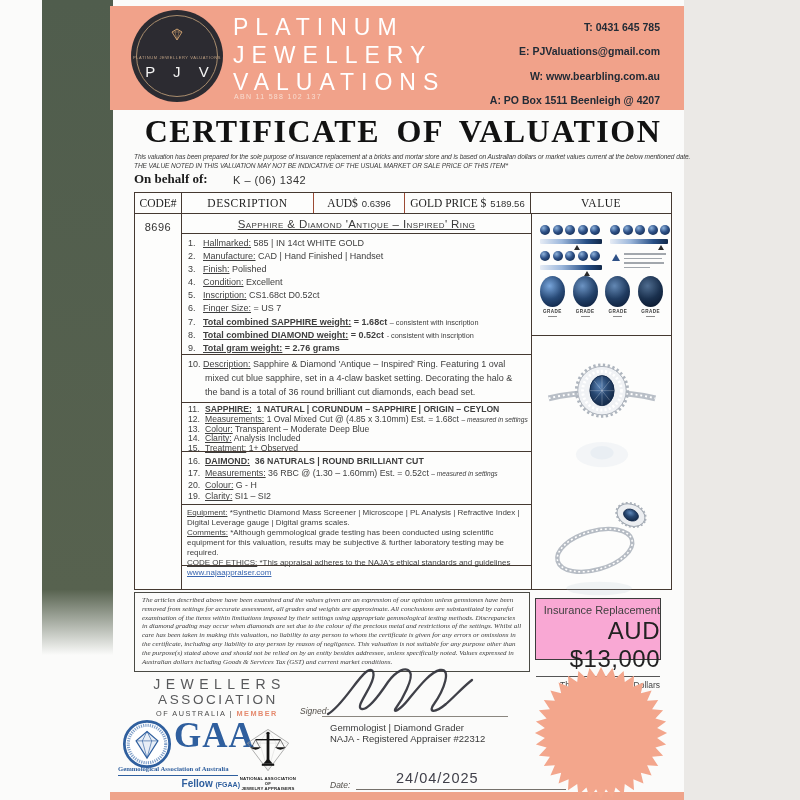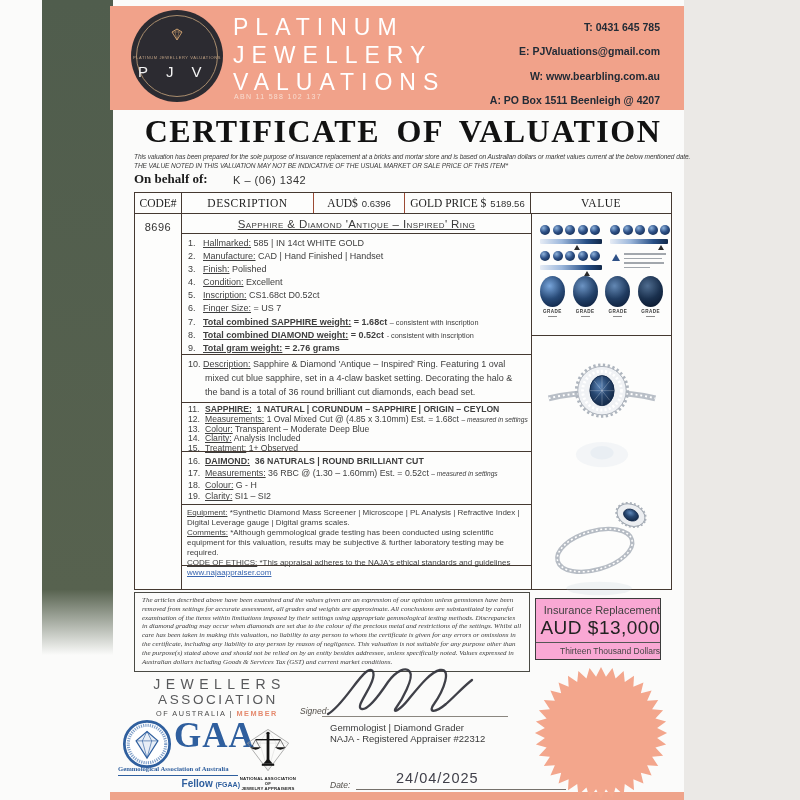--- a/index.html
+++ b/index.html
@@ -11,21 +11,21 @@
     background:linear-gradient(180deg,#505d4d 0%,#57624f 90%,rgba(87,98,79,0) 100%);}
   .strip-right{position:absolute;left:684px;top:0;width:116px;height:800px;background:#ebe9e6;}
   .strip-bottom{position:absolute;left:110px;top:792px;width:574px;height:8px;background:#efa48b;}
 
   
   .band{position:absolute;left:110px;top:6px;width:574px;height:104px;background:#f1a28a;}
   .logo{position:absolute;left:131px;top:10px;width:92px;height:92px;border-radius:50%;background:#2c2b31;}
   .logo-ring{position:absolute;inset:5px;border:1.2px solid #a98d6d;border-radius:50%;}
   .logo-diamond{position:absolute;left:50%;top:17px;transform:translateX(-50%);}
   .logo-arc{position:absolute;top:45px;left:0;width:100%;text-align:center;font-size:4px;letter-spacing:.6px;color:#bfa184;}
-  .logo-pjv{position:absolute;top:53px;left:0;width:100%;font-size:15px;letter-spacing:7px;padding-left:7px;box-sizing:border-box;color:#f4f4f4;}
+  .logo-pjv{position:absolute;top:53px;left:0;width:100%;text-align:center;font-size:15px;letter-spacing:7px;padding-left:7px;box-sizing:border-box;color:#f4f4f4;}
   .brand{position:absolute;left:233px;top:14px;color:#fff;font-size:23px;letter-spacing:7px;line-height:27.5px;white-space:nowrap;}
   .abn{position:absolute;left:234px;top:93px;font-size:7px;letter-spacing:1.3px;color:#f7dcd0;}
   .contacts{position:absolute;left:420px;top:15px;width:240px;text-align:right;
     font-size:10.5px;font-weight:bold;color:#222b36;line-height:24.4px;}
 
   
   .cert-title{position:absolute;left:134px;top:113px;width:538px;text-align:center;
     font-family:"Liberation Serif",serif;font-weight:bold;font-size:32px;letter-spacing:1.5px;word-spacing:7px;color:#121212;}
   .disc1,.disc2{position:absolute;left:134px;width:548px;font-style:italic;font-size:6.6px;color:#3a3a3a;white-space:nowrap;letter-spacing:-.1px;}
   .disc1{top:153px;} .disc2{top:161.5px;}
@@ -84,21 +84,21 @@
   .oval{width:25px;height:31px;border-radius:50%;margin:0 auto;background:radial-gradient(circle at 38% 32%,#6e97c8,#24436c 50%,#0e2140 88%);}
   .grade-lbl{font-size:4.6px;font-weight:bold;letter-spacing:.4px;color:#3a3a3a;margin-top:2px;text-align:center;}
   .grade-sub{width:9px;height:1px;background:#8b8b8b;margin:1.5px auto 0;}
   .rings{position:absolute;left:0;right:0;top:122px;bottom:0;text-align:center;}
 
   
   .foot-disc{position:absolute;left:134px;top:592px;width:396px;height:80px;border:1.5px solid #4a4a44;box-sizing:border-box;
     padding:3px 7px;font-family:"Liberation Serif",serif;font-style:italic;font-size:7px;line-height:8.8px;color:#3b3b3b;overflow:hidden;}
   .ins-box{position:absolute;left:535px;top:598px;width:126px;height:62px;border:1.5px solid #3c3c3c;box-sizing:border-box;background:#f9a8d4;text-align:right;}
   .ins-title{font-size:11px;color:#3f3f3f;margin-top:5px;}
-  .ins-amount{font-size:19px;color:#222;letter-spacing:.5px;margin-top:1px;}
+  .ins-amount{font-size:24px;color:#222;letter-spacing:.5px;margin-top:1px;}
   .ins-words{border-top:1px solid #555;margin-top:3px;padding-top:3px;font-size:8.5px;color:#444;}
 
   
   .jaa{position:absolute;left:138px;top:676px;width:158px;text-align:center;color:#58595b;}
   .jaa-l1{font-size:14px;letter-spacing:5.5px;padding-left:5px;}
   .jaa-l2{font-size:13.5px;letter-spacing:2.6px;padding-left:2px;}
   .jaa-l3{font-size:7.3px;letter-spacing:1.5px;margin-top:2px;color:#4a4a4a;}
   .jaa-member{color:#e58a6e;font-weight:bold;}
   .gaa{position:absolute;left:118px;top:718px;width:120px;}
   .gaa-name{position:absolute;left:56px;top:-2px;font-family:"Liberation Serif",serif;font-weight:bold;font-size:35px;letter-spacing:1px;color:#2f5f9e;}
@@ -205,21 +205,21 @@
           <div class="li"><span class="num">11.</span><span class="lbl b">SAPPHIRE:</span>&nbsp; <span class="b">1 NATURAL | CORUNDUM – SAPPHIRE | ORIGIN – CEYLON</span></div>
           <div class="li"><span class="num">12.</span><span class="lbl">Measurements:</span> <span>1 Oval Mixed Cut @ (4.85 x 3.10mm)</span> <span class="est">Est. = 1.68ct</span> <span class="note2">– measured in settings</span></div>
           <div class="li"><span class="num">13.</span><span class="lbl">Colour:</span> <span>Transparent – Moderate Deep Blue</span></div>
           <div class="li"><span class="num">14.</span><span class="lbl">Clarity:</span> <span>Analysis Included</span></div>
           <div class="li"><span class="num">15.</span><span class="lbl">Treatment:</span> <span>1+ Observed</span></div>
         </div>
 
         <div class="sec sec-d">
           <div class="li"><span class="num">16.</span><span class="lbl b">DAIMOND:</span>&nbsp; <span class="b">36 NATURALS | ROUND BRILLIANT CUT</span></div>
           <div class="li"><span class="num">17.</span><span class="lbl">Measurements:</span> <span>36 RBC @ (1.30 – 1.60mm)</span> <span class="est">Est. = 0.52ct</span> <span class="note2">– measured in settings</span></div>
-          <div class="li"><span class="num">18.</span><span class="lbl">Colour:</span> <span>G - H</span></div>
+          <div class="li"><span class="num">20.</span><span class="lbl">Colour:</span> <span>G - H</span></div>
           <div class="li"><span class="num">19.</span><span class="lbl">Clarity:</span> <span>SI1 – SI2</span></div>
         </div>
 
         <div class="sec sec-e">
           <div class="eq-p"><span class="lbl">Equipment:</span> <span>*Synthetic Diamond Mass Screener | Microscope | PL Analysis | Refractive Index | Digital Leverage gauge | Digital grams scales.</span></div>
           <div class="eq-p"><span class="lbl">Comments:</span> <span>*Although gemmological grade testing has been conducted using scientific equipment for this valuation, results may be subjective &amp; further laboratory testing may be required.</span></div>
           <div class="eq-p"><span class="lbl">CODE OF ETHICS:</span> <span>*This appraisal adheres to the NAJA's ethical standards and guidelines</span> <span class="link">www.najaappraiser.com</span></div>
         </div>
       </div>
 

